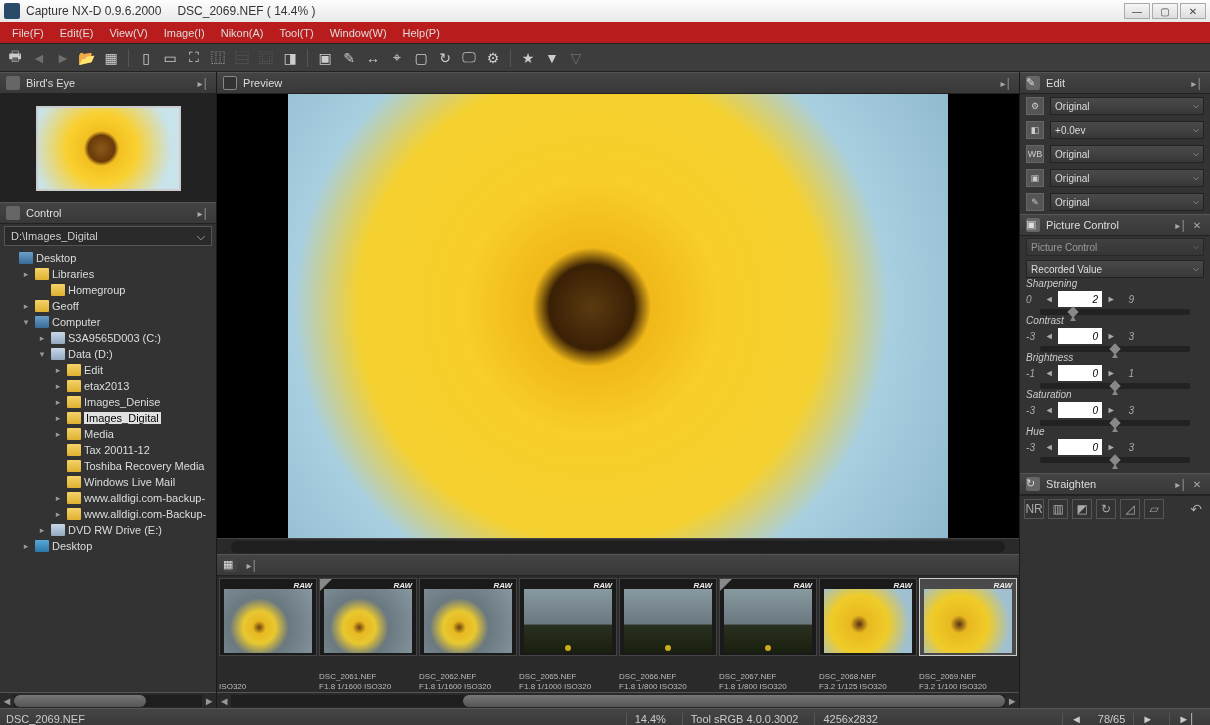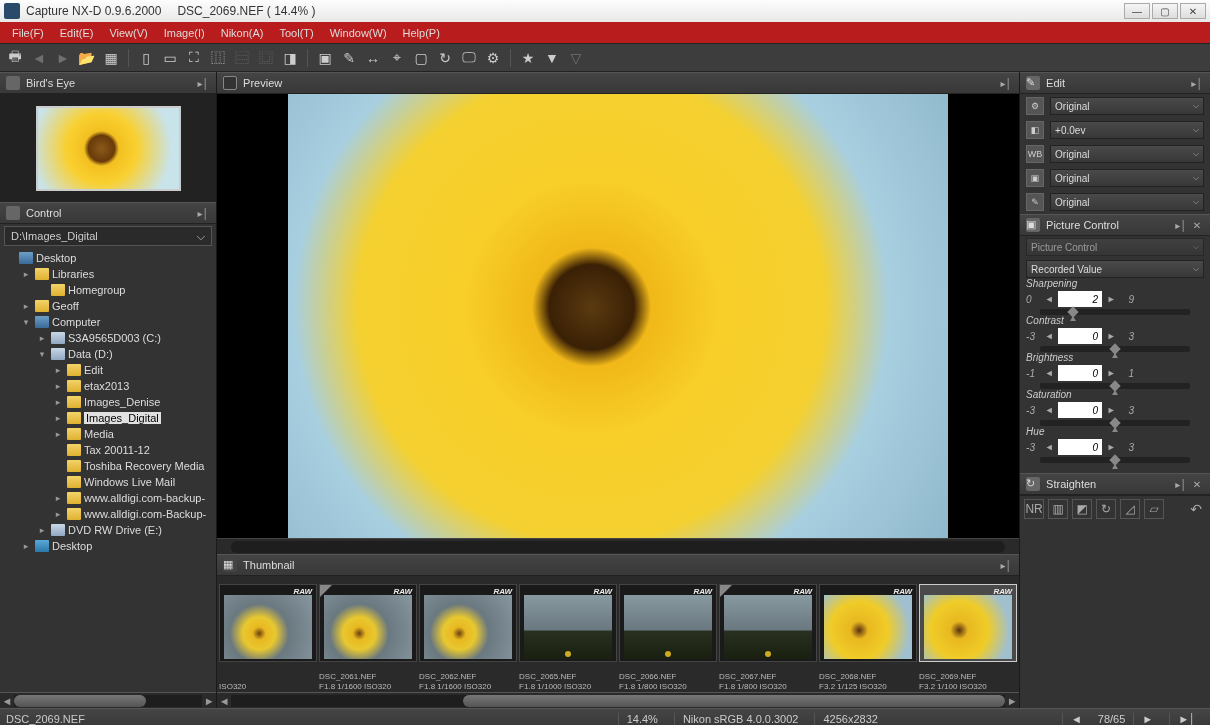--- a/index.html
+++ b/index.html
@@ -35,21 +35,21 @@
 .drive-ico { background: linear-gradient(#c8d8e8,#90a8c0); border-radius: 1px; }
 .comp-ico { background: linear-gradient(#6ba0c8,#3a6a98); border-radius: 1px; }
 .net-ico { background: linear-gradient(#5aa8d8,#2a78a8); border-radius: 1px; }
 .hscroll { height: 16px; background: #2a2a2a; border-top: 1px solid #555; display: flex; align-items: center; }
 .hscroll .track { flex: 1; height: 12px; background: #1e1e1e; position: relative; margin: 0 14px; }
 .hscroll .thumb { position: absolute; left: 0; width: 70%; height: 100%; background: linear-gradient(#777,#555); border-radius: 6px; }
 .hscroll .arr { width: 14px; text-align: center; color: #999; position:absolute;}
 .preview-body { flex: 1; background: #000; position: relative; display: flex; align-items: stretch; }
 .preview-img { margin: 0 auto; width: 660px; background: radial-gradient(circle at 46% 48%, #5a3a10 0%, #3a2005 10%, #f0b818 14%, #f8ce28 30%, #f4d030 55%, #a8cfe0 70%, #90b8cc 100%); position:relative; }
 .prevscroll { height: 16px; background: #2a2a2a; border-top: 1px solid #444; position:relative;}
-.thumbstrip { height: 96px; background: #2a2a2a; display: flex; overflow: hidden; padding: 8px 0 0 2px; gap: 2px;}
+.thumbstrip { height: 96px; background: #2a2a2a; display: flex; overflow: hidden; padding: 2px 0 0 2px; gap: 2px;}
 .thumb-item { width: 98px; height: 78px; background: #1a1a1a; border: 1px solid #444; position: relative; display:flex;flex-direction:column;}
 .thumb-item.sel { border: 1px solid #ccc; background: #4a4a4a;}
 .thumb-item .badge { position: absolute; top: 2px; right: 4px; font-size: 8px; color: #eee; font-style: italic; font-weight: bold;}
 .thumb-item .tri { position:absolute; top:0; left:0; width:0;height:0;border-top:12px solid #888;border-right:12px solid transparent;}
 .thumb-item .timg { flex:1; margin:10px 4px 2px 4px; background: linear-gradient(#8899a0 0%, #6a7880 55%, #2a3020 56%, #1a2010 100%); position:relative;}
 .thumb-item .timg.sun { background: radial-gradient(circle at 40% 60%, #6a4010 0%, #e8b820 10%, #e8c830 25%, #6a7880 45%, #8898a0 100%);}
 .thumb-item .timg.sunbig { background: radial-gradient(circle at 40% 55%, #5a3010 0%, #e8b820 14%, #f0cc28 45%, #a0c0d0 80%);}
 .thumb-item .timg::after{content:"";position:absolute;bottom:2px;left:50%;transform:translateX(-50%);width:6px;height:6px;background:#ca2;border-radius:50%;}
 .thumb-item .timg.sun::after,.thumb-item .timg.sunbig::after{display:none;}
 .thumb-labels { background: #2a2a2a; padding: 0 2px 0 2px; display:flex; gap:2px;}
@@ -261,21 +261,20 @@
       <div class="pact">▸│</div>
     </div>
     <div class="preview-body">
       <div class="preview-img"></div>
     </div>
     <div class="prevscroll">
       <div style="position:absolute;left:14px;right:14px;top:2px;height:12px;background:#1e1e1e;border-radius:6px"></div>
     </div>
     <div class="panel-hdr">
       <div class="picon" style="background:#444">▦</div>
-      <div class="ptitle">Thumbnail</div>
       <div class="pact">▸│</div>
     </div>
     <div class="thumbstrip" id="thumbstrip">
         <div class="thumb-item">
           <div class="badge">RAW</div>
           <div class="timg sun"></div>
         </div>
         <div class="thumb-item">
           <div class="tri"></div>
           <div class="badge">RAW</div>
@@ -474,20 +473,20 @@
       <div style="flex:1"></div>
       <div class="bicon" style="border:none;font-size:14px">↶</div>
     </div>
   </div>
 </div>
 
 <div class="statusbar">
   <span>DSC_2069.NEF</span>
   <div class="spacer"></div>
   <span class="cell">14.4%</span>
-  <span class="cell">Nikon sRGB 4.0.0.3002</span>
+  <span class="cell">Tool sRGB 4.0.0.3002</span>
   <span class="cell">4256x2832</span>
   <span class="cell" style="flex:0 0 160px"></span>
   <span class="cell">◄</span>
   <span>78/65</span>
   <span class="cell">►</span>
   <span class="cell">►│</span>
 </div>
 
 </body></html>

